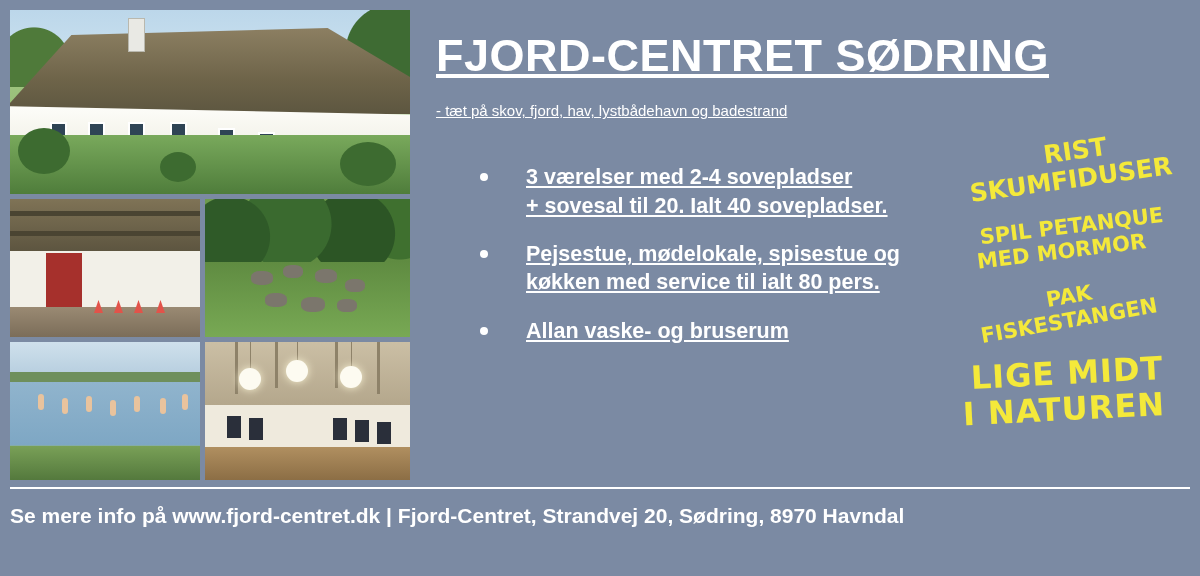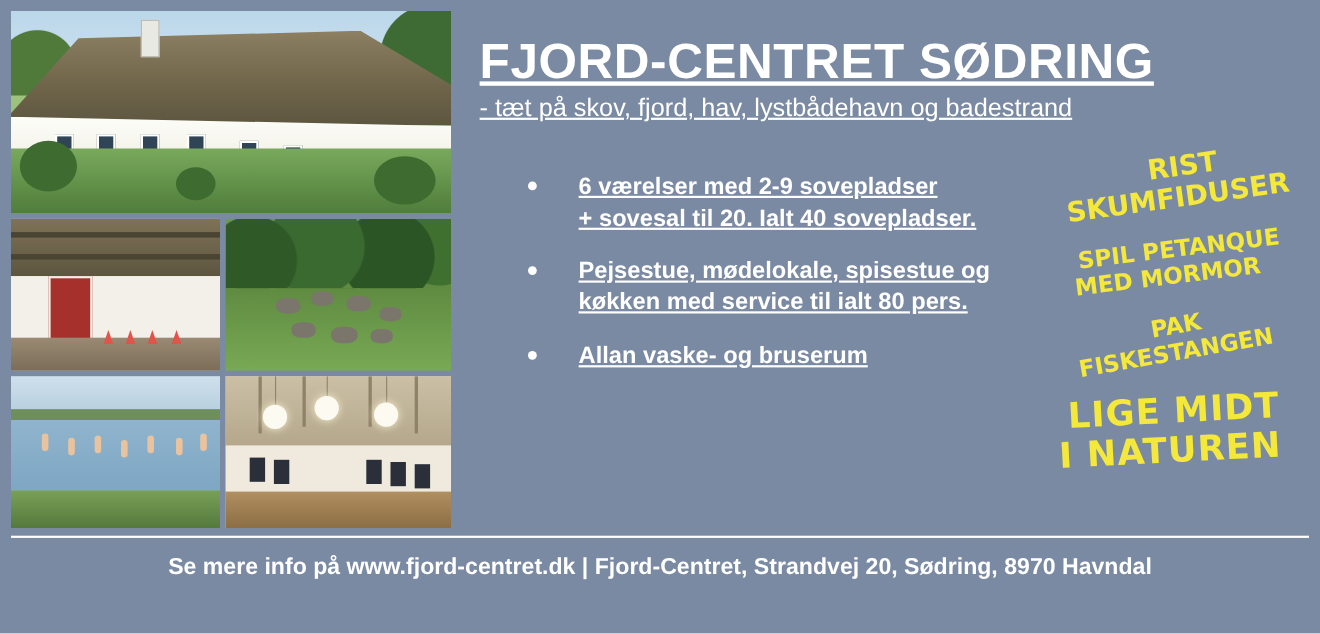--- a/index.html
+++ b/index.html
@@ -145,22 +145,22 @@
     text-decoration: underline;
   }
   .headline {
     font-size: 45px;
     font-weight: bold;
     letter-spacing: .5px;
     line-height: 1.05;
     white-space: nowrap;
   }
   .subhead {
-    margin-top: 5px;
-    font-size: 23px;
+    margin-top: 23px;
+    font-size: 15px;
     font-weight: 500;
     white-space: nowrap;
   }
   .bullets {
     margin-top: 44px;
     padding-left: 28px;
   }
   .bullet {
     position: relative;
     font-size: 21.5px;
@@ -201,21 +201,21 @@
 
   
   .rule {
     width: 1180px;
     height: 2px;
     background: #ffffff;
     margin: 7px 0 0 0;
   }
   .footer {
     width: 1180px;
-    text-align: center;
+    text-align: left;
     color: #ffffff;
     padding-top: 12px;
   }
   .footer div {
     font-size: 21px;
     font-weight: bold;
     line-height: 1.42;
   }
 </style>
 </head>
@@ -306,21 +306,21 @@
         </div>
       </div>
     </div>
 
     <div class="panel">
       <div class="headline">FJORD-CENTRET SØDRING</div>
       <div class="subhead">- tæt på skov, fjord, hav, lystbådehavn og badestrand</div>
 
       <div class="bullets">
         <div class="bullet">
-          <span style="white-space:pre-line">6 værelser med 2-9 sovepladser
+          <span style="white-space:pre-line">3 værelser med 2-4 sovepladser
 + sovesal til 20. Ialt 40 sovepladser.</span>
         </div>
         <div class="bullet">
           <span style="white-space:pre-line">Pejsestue, mødelokale, spisestue og
 køkken med service til ialt 80 pers.</span>
         </div>
         <div class="bullet">
           <span style="white-space:pre-line">Allan vaske- og bruserum</span>
         </div>
       </div>

